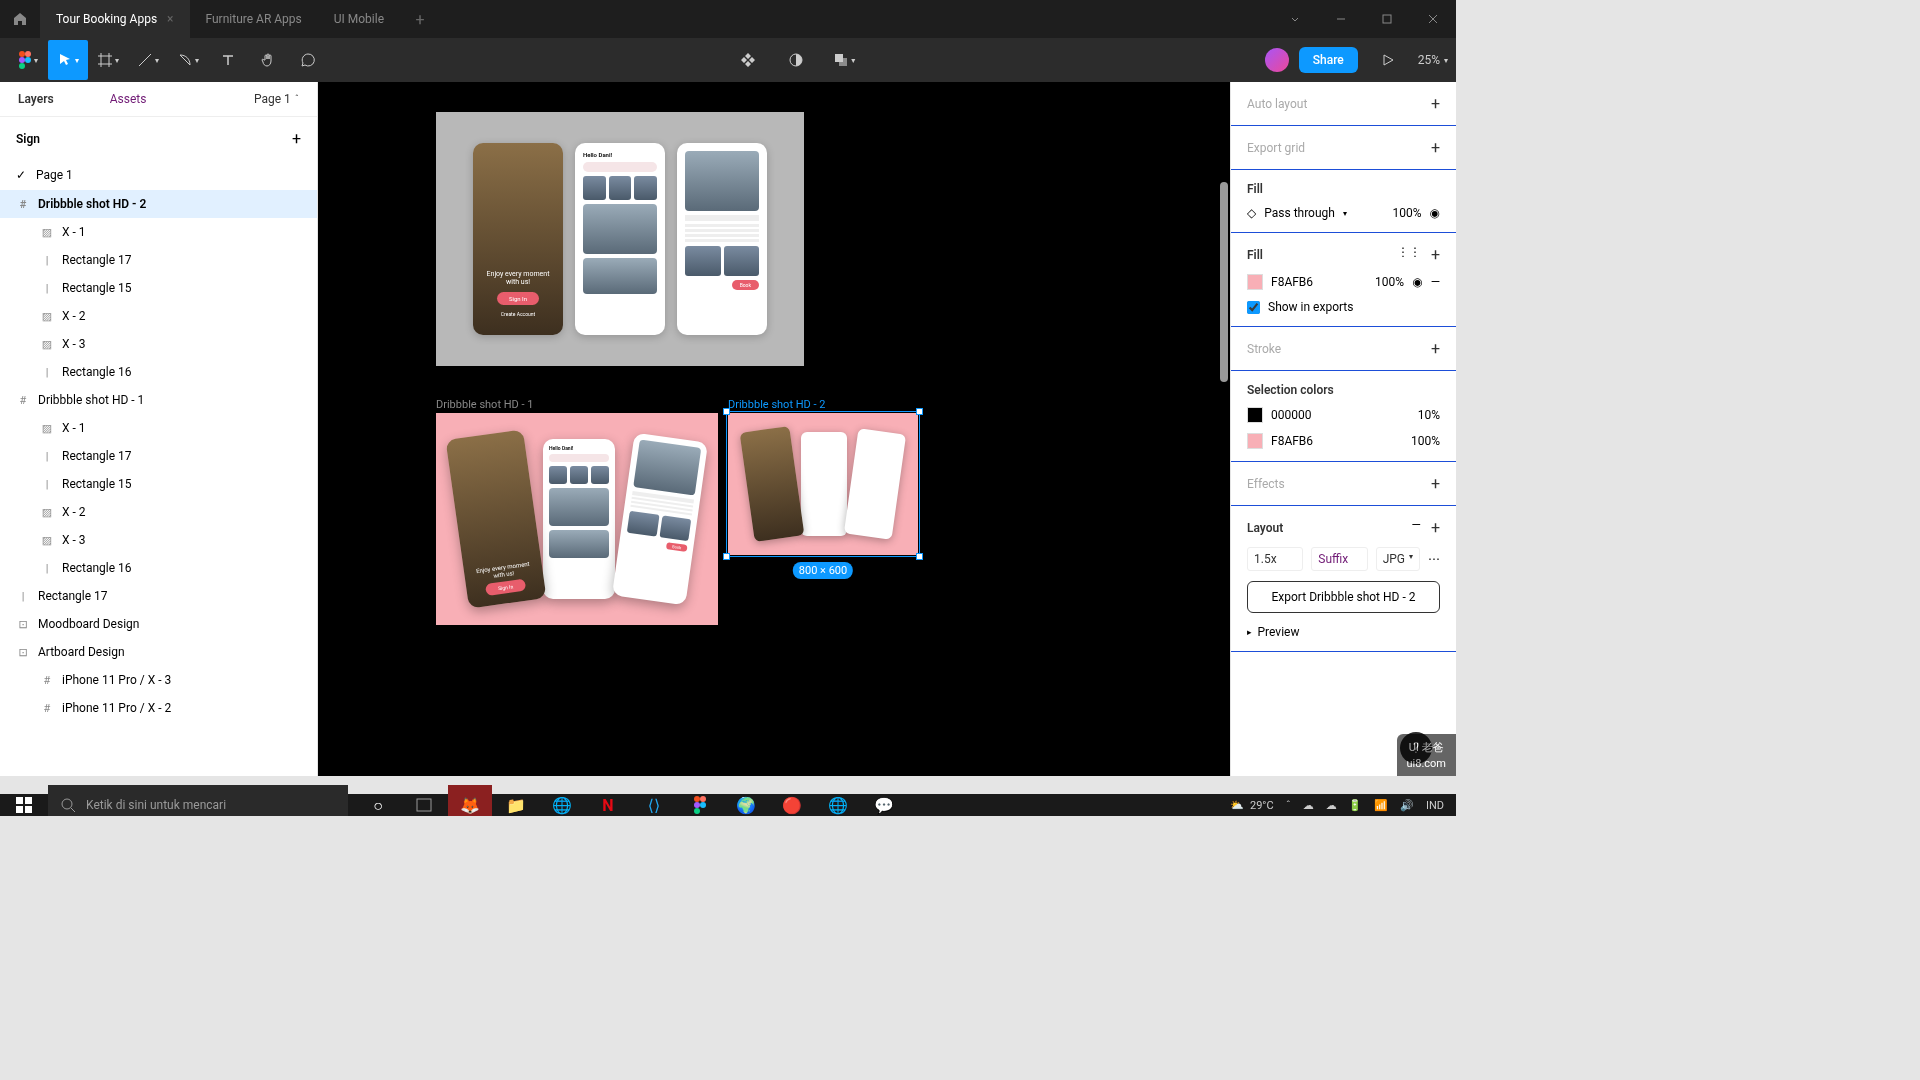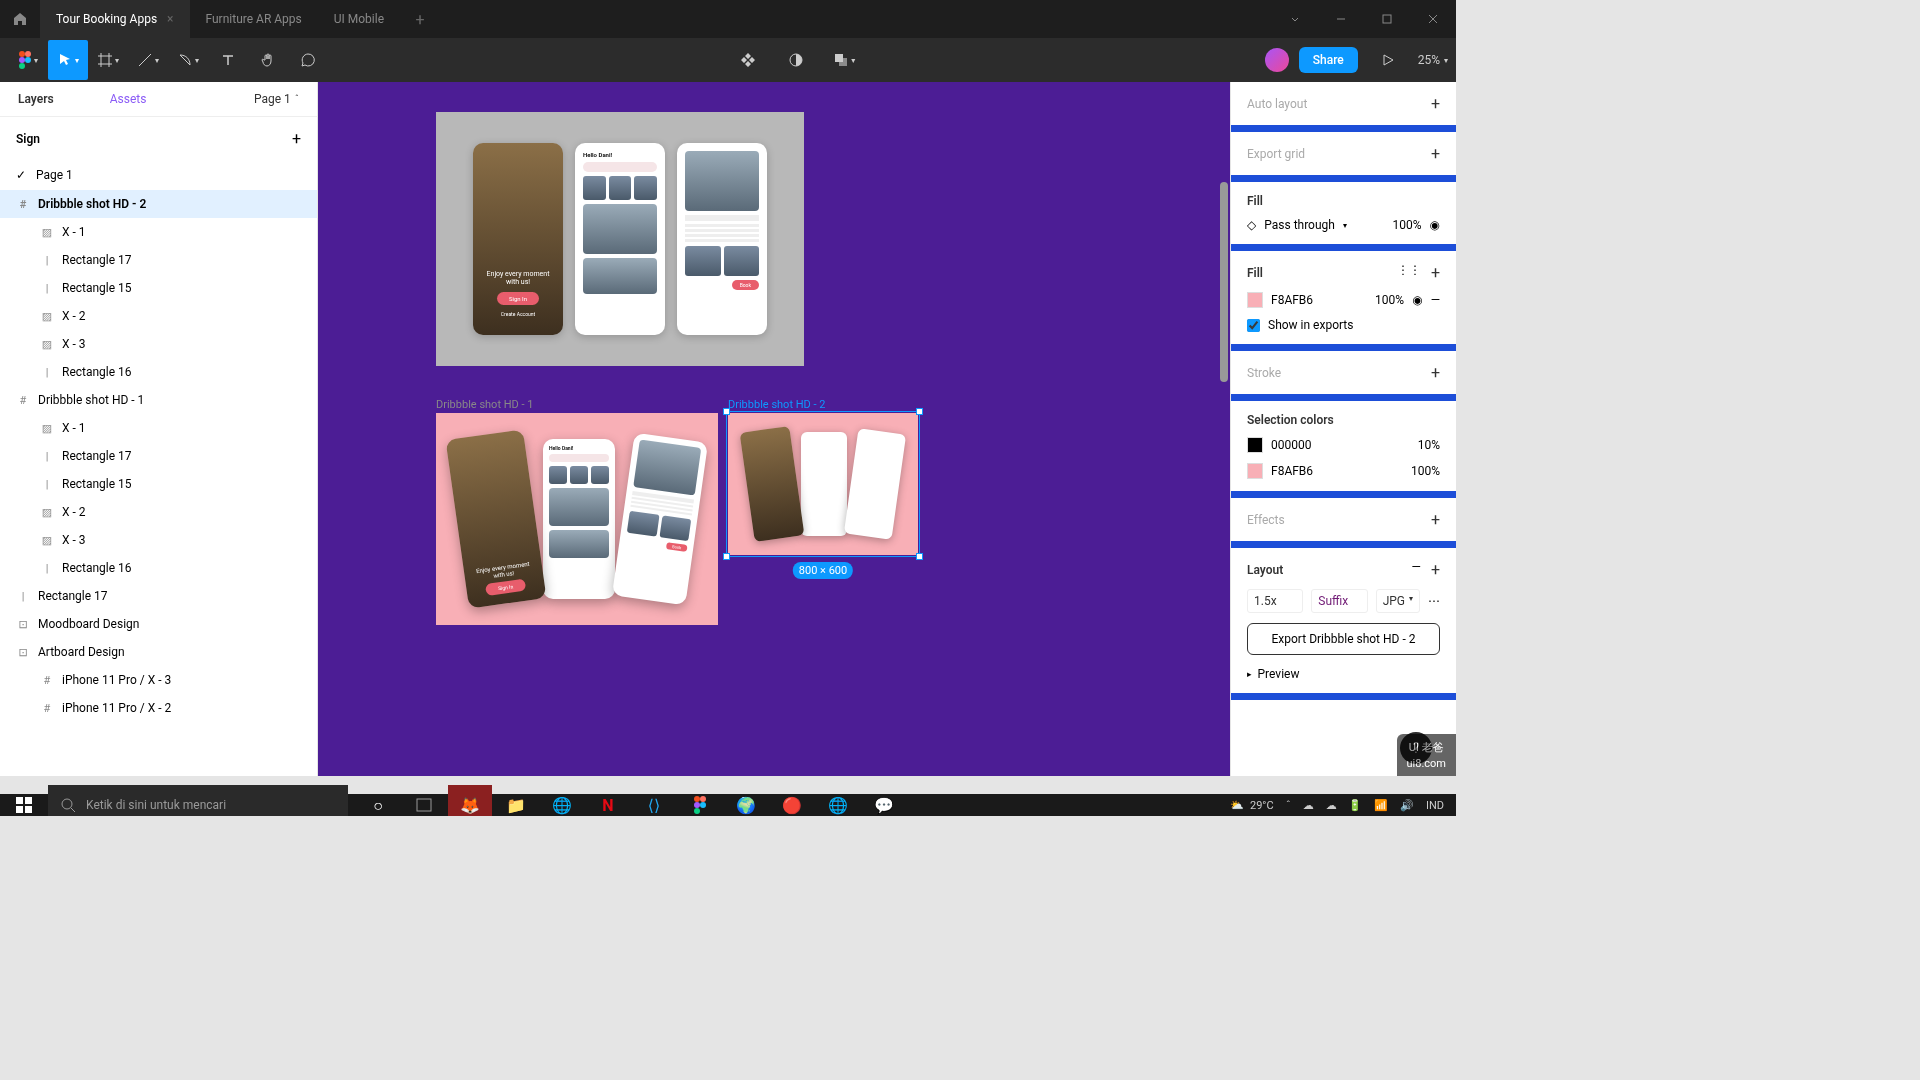--- a/index.html
+++ b/index.html
@@ -27,33 +27,33 @@
 .share-btn { background: #0d99ff; color: #fff; padding: 6px 14px; border-radius: 6px; font-size: 12px; font-weight: 500; }
 .zoom { color: #ccc; font-size: 12px; display: flex; align-items: center; gap: 4px; }
 
 
 .main { display: flex; height: calc(816px - 38px - 44px - 40px); }
 
 
 .left-panel { width: 318px; background: #fff; border-right: 1px solid #e5e5e5; display: flex; flex-direction: column; }
 .panel-tabs { display: flex; align-items: center; padding: 10px 18px; border-bottom: 1px solid #eee; gap: 40px; }
 .panel-tab { font-size: 12px; font-weight: 600; color: #333; margin-right: 16px; cursor: pointer; }
-.panel-tab.inactive { color: #8b5cf6; font-weight: 400; text-align: right; }
+.panel-tab.inactive { color: #701a75; font-weight: 400; text-align: right; }
 .page-selector { margin-left: auto; font-size: 12px; color: #333; display: flex; align-items: center; gap: 4px; }
 .pages-header { padding: 12px 16px; display: flex; justify-content: space-between; align-items: center; font-size: 12px; font-weight: 600; }
 .page-item { padding: 8px 16px 8px 36px; font-size: 12px; position: relative; }
 .page-item.active::before { content: '✓'; position: absolute; left: 16px; }
 .layer-list { flex: 1; overflow-y: auto; }
 .layer-item { padding: 7px 16px; font-size: 12px; display: flex; align-items: center; gap: 8px; cursor: pointer; }
 .layer-item.selected { background: #e1f0ff; font-weight: 600; }
 .layer-item .icon { width: 14px; height: 14px; display: flex; align-items: center; justify-content: center; color: #888; font-size: 11px; }
 .layer-item.indent-1 { padding-left: 40px; }
 
 
-.canvas { flex: 1; background: #4c1d95; position: relative; overflow: hidden; }
+.canvas { flex: 1; background: #000000; position: relative; overflow: hidden; }
 .canvas-scroll { position: absolute; right: 2px; top: 100px; width: 8px; height: 200px; background: #999; border-radius: 4px; }
 .frame { position: absolute; }
 .frame-label { font-size: 11px; color: #888; margin-bottom: 2px; }
 .frame-label.selected { color: #0d99ff; }
 .frame-box { background: #b8b8b8; }
 .frame1 { left: 118px; top: 30px; }
 .frame1 .frame-box { width: 368px; height: 254px; display: flex; gap: 12px; padding: 28px; align-items: center; justify-content: center; }
 .frame2 { left: 118px; top: 316px; }
 .frame2 .frame-box { width: 282px; height: 212px; background: #f8afb6; }
 .frame3 { left: 410px; top: 316px; }
@@ -69,21 +69,21 @@
 .mock-phone.dark .txt { color: #fff; font-size: 7px; text-align: center; margin-bottom: 6px; }
 .mock-pill { background: #e85d6c; color: #fff; font-size: 6px; padding: 3px 12px; border-radius: 10px; }
 .mock-phone.light { padding: 8px; font-size: 6px; }
 .mock-phone.light .hdr { font-weight: 600; margin-bottom: 4px; }
 .mock-row { display: flex; gap: 3px; margin: 4px 0; }
 .mock-thumb { flex: 1; height: 24px; background: linear-gradient(180deg, #7a8ba0, #4a5a6a); border-radius: 3px; }
 .mock-big { height: 50px; background: linear-gradient(180deg, #9aabb8, #5a6a78); border-radius: 4px; margin: 4px 0; }
 
 
 .right-panel { width: 226px; background: #fff; border-left: 1px solid #e5e5e5; overflow-y: auto; font-size: 12px; }
-.rp-section { padding: 12px 16px; border-bottom: 7px solid #1d4ed8; }
+.rp-section { padding: 12px 16px; border-bottom: 1px solid #1d4ed8; }
 .rp-row { display: flex; align-items: center; justify-content: space-between; }
 .rp-label { color: #333; }
 .rp-faded { color: #aaa; }
 .rp-add { color: #333; font-size: 16px; cursor: pointer; }
 .rp-value-row { display: flex; align-items: center; gap: 8px; margin-top: 10px; }
 .rp-swatch { width: 16px; height: 16px; border: 1px solid #ddd; }
 .rp-check { display: flex; align-items: center; gap: 8px; margin-top: 10px; }
 .rp-check input { accent-color: #0d99ff; }
 .export-btn { width: 100%; padding: 8px; border: 1px solid #333; border-radius: 6px; background: #fff; text-align: center; margin-top: 10px; cursor: pointer; }
 .export-row { display: flex; gap: 8px; align-items: center; margin-top: 10px; }

